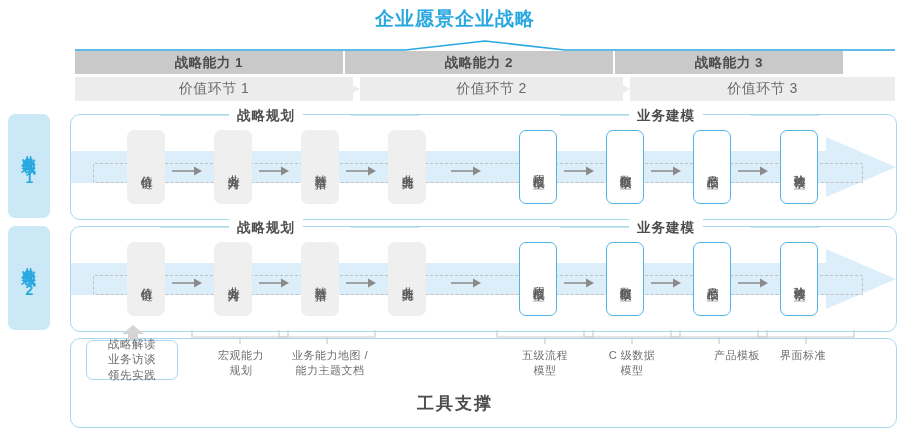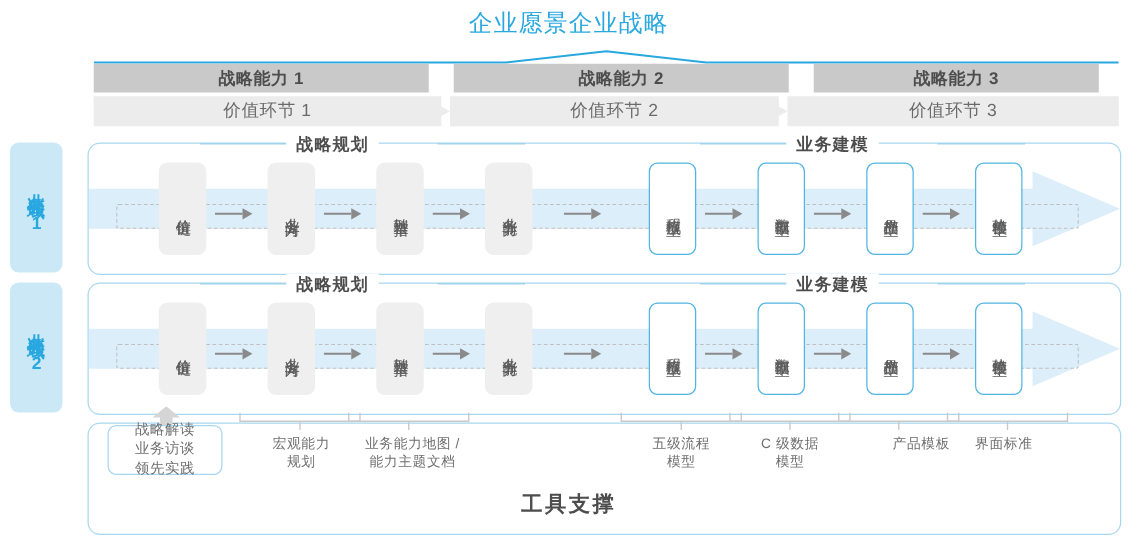--- a/index.html
+++ b/index.html
@@ -9,30 +9,30 @@
     font-family:"Liberation Sans","DejaVu Sans",sans-serif;
     color:#5b5b5b;
     overflow:hidden;
   }
   #root{position:relative;width:910px;height:432px;}
 
   
   .vision-row{
     position:absolute;left:0;top:6px;width:910px;
     display:flex;justify-content:center;
-    font-size:19px;font-weight:normal;color:#29a8e0;letter-spacing:1px;
+    font-size:19px;font-weight:bold;color:#29a8e0;letter-spacing:1px;
   }
   .peak-line{position:absolute;left:75px;top:39px;width:820px;height:14px;}
 
   
   .cap-row{position:absolute;left:75px;top:51px;width:820px;height:23px;display:flex;}
   .cap-cell{
     background:#c9c9c9;color:#4d4d4d;font-size:13.5px;font-weight:bold;
     display:flex;align-items:center;justify-content:center;
-    margin-right:20px;height:23px;letter-spacing:.5px;
+    margin-right:2px;height:23px;letter-spacing:.5px;
   }
   .cap-cell:last-child{margin-right:0;}
 
   .val-row{position:absolute;left:75px;top:77px;width:820px;height:24px;}
   .val-cell{
     position:absolute;top:0;height:24px;background:#ececec;
     color:#6a6a6a;font-size:14px;
     display:flex;align-items:center;justify-content:center;letter-spacing:.5px;
   }
   .val-chev{position:absolute;top:0;height:24px;width:22px;}

